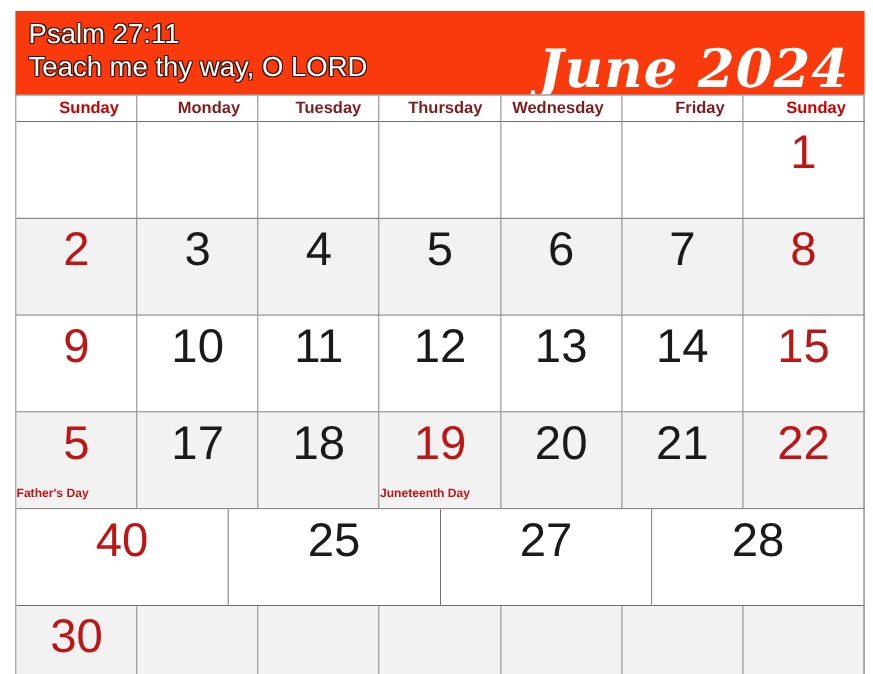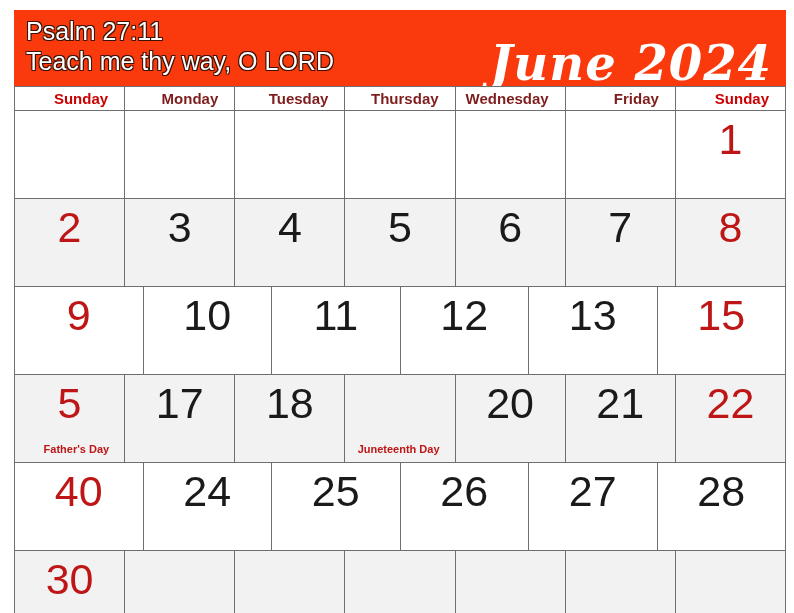--- a/index.html
+++ b/index.html
@@ -127,21 +127,21 @@
     color: #1a1a1a;
     font-family: "Liberation Sans", sans-serif;
   }
   .daynum.red { color: #BE1616; }
 
   .holiday {
     position: absolute;
     left: 0;
     right: 15px;
     bottom: 6px;
-    text-align: right;
+    text-align: left;
     font-size: 11px;
     font-weight: 700;
     color: #BE1616;
     line-height: 13px;
     white-space: nowrap;
   }
 </style>
 </head>
 <body>
 
@@ -226,59 +226,57 @@
           <div class="cell">
             <div class="daynum">11</div>
           </div>
           <div class="cell">
             <div class="daynum">12</div>
           </div>
           <div class="cell">
             <div class="daynum">13</div>
           </div>
           <div class="cell">
+            <div class="daynum">14</div>
+          </div>
+          <div class="cell">
             <div class="daynum red">15</div>
           </div>
         </div>
         <div class="row row-week shaded">
           <div class="cell">
             <div class="daynum red">5</div>
             <div class="holiday">Father's Day</div>
           </div>
           <div class="cell">
             <div class="daynum">17</div>
           </div>
           <div class="cell">
             <div class="daynum">18</div>
           </div>
           <div class="cell">
+            <div class="daynum red">19</div>
             <div class="holiday">Juneteenth Day</div>
           </div>
           <div class="cell">
             <div class="daynum">20</div>
           </div>
           <div class="cell">
             <div class="daynum">21</div>
           </div>
           <div class="cell">
             <div class="daynum red">22</div>
           </div>
         </div>
         <div class="row row-week">
           <div class="cell">
             <div class="daynum red">40</div>
           </div>
           <div class="cell">
-            <div class="daynum">24</div>
-          </div>
-          <div class="cell">
             <div class="daynum">25</div>
-          </div>
-          <div class="cell">
-            <div class="daynum">26</div>
           </div>
           <div class="cell">
             <div class="daynum">27</div>
           </div>
           <div class="cell">
             <div class="daynum">28</div>
           </div>
         </div>
         <div class="row row-week shaded">
           <div class="cell">

